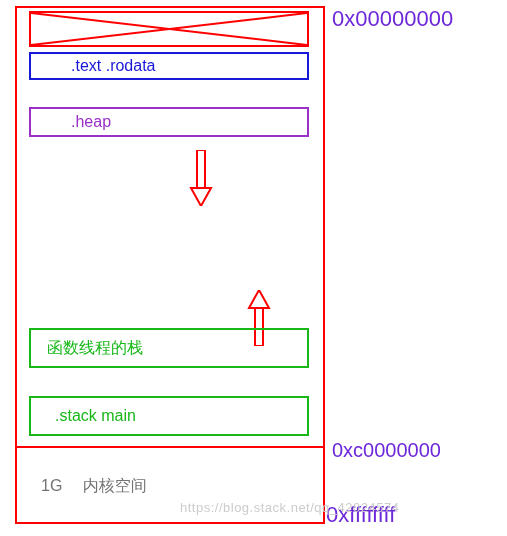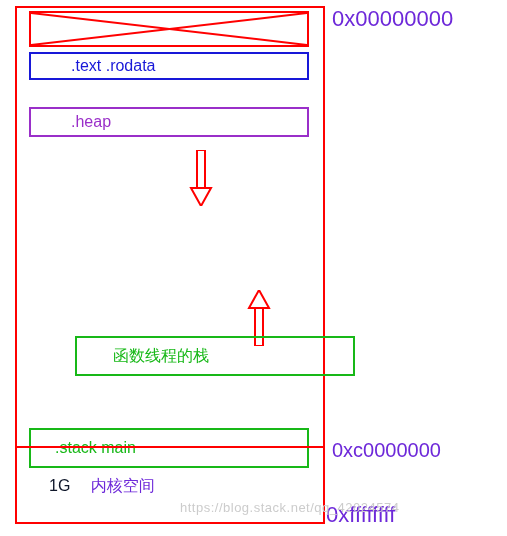--- a/index.html
+++ b/index.html
@@ -54,48 +54,46 @@
       border: 2px solid #1818d8;
       color: #1818d8;
     }
     .heap {
       top: 99px;
       height: 30px;
       border: 2px solid #9a2fc9;
       color: #9a2fc9;
     }
     .thread-stack {
-      top: 328px;
+      top: 320px;
       height: 40px;
       border: 2px solid #18b818;
       color: #18b818;
-      padding-left: 36px;
-      margin-left: 46px;
+      padding-left: 16px;
     }
     .main-stack {
       top: 388px;
       height: 40px;
       border: 2px solid #18b818;
       color: #18b818;
       padding-left: 24px;
-      margin-top: 32px;
     }
     .kernel {
       position: absolute;
       left: 0;
       top: 438px;
       width: 306px;
       height: 78px;
       border-top: 2px solid #ff0000;
       padding-left: 24px;
       padding-top: 28px;
       font-size: 16px;
     }
-    .kernel .k1 { color: #0f172a; margin-left: 8px; }
-    .kernel .k2 { color: #6d28d9; margin-left: 16px; text-align: right; }
+    .kernel .k1 { color: #737373; }
+    .kernel .k2 { color: #737373; margin-left: 16px; text-align: right; }
     .arrow-down {
       position: absolute;
       left: 172px;
       top: 142px;
       width: 24px;
       height: 56px;
     }
     .arrow-up {
       position: absolute;
       left: 230px;

